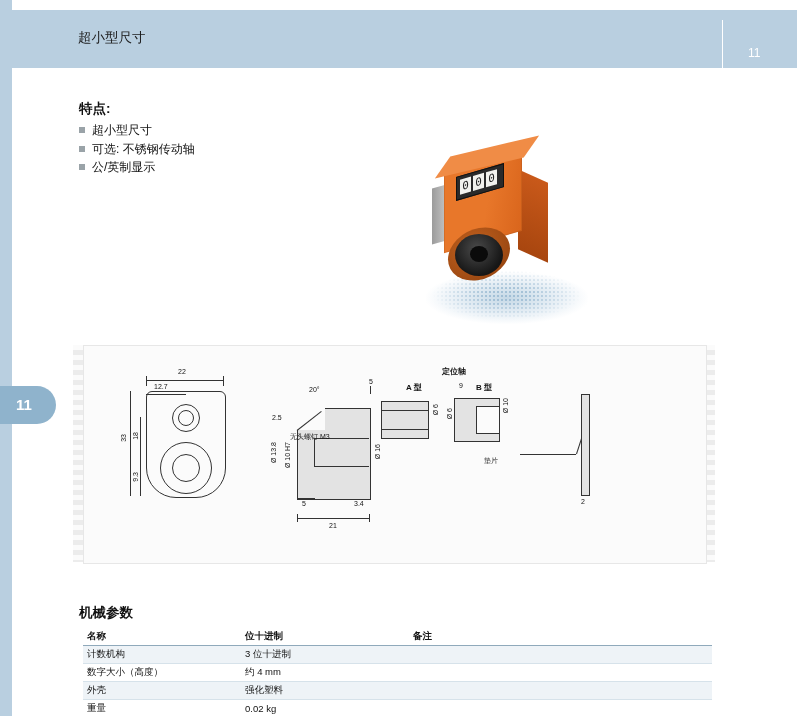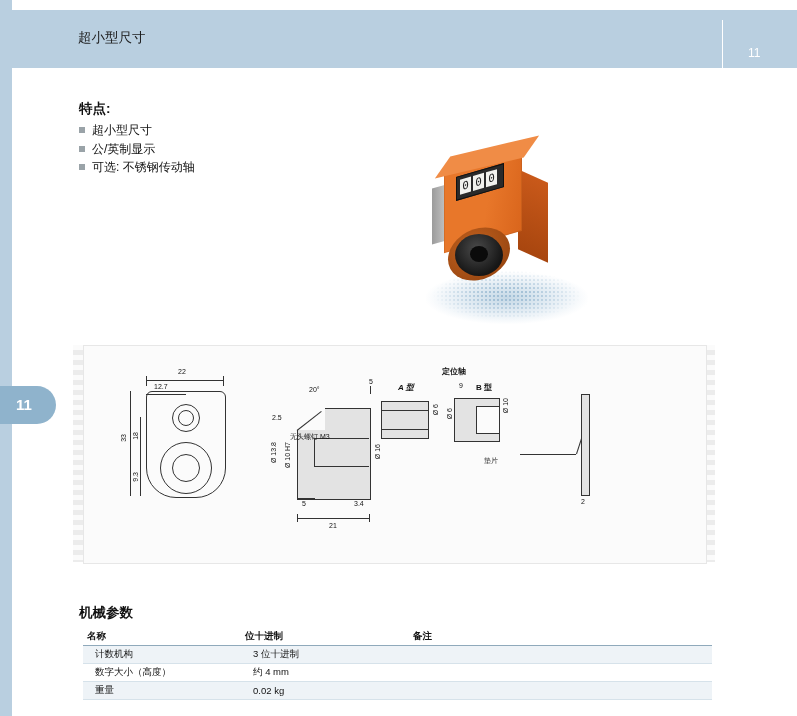--- a/index.html
+++ b/index.html
@@ -141,21 +141,21 @@
   }
   table.params{
     position:absolute;left:83px;top:628px;width:629px;border-collapse:collapse;
     font-size:9.5px;
   }
   table.params th{
     text-align:left;font-weight:bold;font-size:9.5px;padding:2px 4px;
     border-bottom:1px solid #8fa9bb;color:#111;
   }
   table.params td{
-    padding:2px 12px;border-bottom:1px solid #d6e2ea;color:#111;
+    padding:2px 4px;border-bottom:1px solid #d6e2ea;color:#111;
   }
   table.params tr:nth-child(odd) td{background:#eef3f7;}
   .col1{width:150px;}
   .col2{width:160px;}
   .col3{width:auto;}
 </style>
 </head>
 <body>
 
 <div class="page-edge"></div>
@@ -169,25 +169,25 @@
 </div>
 
 <div class="features-title">特点:</div>
 <div class="feature-list">
   <div class="feature-row">
     <span class="bullet"></span>
     <span class="feature-text">超小型尺寸</span>
   </div>
   <div class="feature-row">
     <span class="bullet"></span>
-    <span class="feature-text">公/英制显示</span>
+    <span class="feature-text">可选: 不锈钢传动轴</span>
   </div>
   <div class="feature-row">
     <span class="bullet"></span>
-    <span class="feature-text">可选: 不锈钢传动轴</span>
+    <span class="feature-text">公/英制显示</span>
   </div>
 </div>
 
 <div class="photo">
   <div class="shadow"></div>
   <div class="dither"></div>
   <div class="bracket"></div>
   <div class="body-side"></div>
   <div class="body-main"></div>
   <div class="body-top"></div>
@@ -250,21 +250,21 @@
   <div class="dl" style="left:213px;top:172px;width:72px;height:1px;"></div>
   <div class="dtxt" style="left:245px;top:176px;">21</div>
 
   <div class="dl" style="left:213px;top:152px;width:18px;height:1px;"></div>
   <div class="dtxt" style="left:218px;top:154px;">5</div>
   <div class="dtxt" style="left:270px;top:154px;">3.4</div>
 
   <div class="dl" style="left:286px;top:40px;width:1px;height:8px;"></div>
   <div class="dtxt" style="left:285px;top:32px;">5</div>
 
-  <div class="dtxt b" style="left:314px;top:36px;font-style:italic;">A 型</div>
+  <div class="dtxt b" style="left:322px;top:36px;">A 型</div>
   <div class="shape fillgrey" style="left:297px;top:55px;width:46px;height:36px;"></div>
   <div class="shape" style="left:297px;top:64px;width:46px;height:18px;"></div>
   <div class="dtxt vert" style="left:348px;top:58px;">Ø 6</div>
   <div class="dtxt vert" style="left:362px;top:62px;">Ø 6</div>
 
   <div class="dtxt b" style="left:392px;top:36px;">B 型</div>
   <div class="dtxt" style="left:375px;top:36px;">9</div>
   <div class="dtxt b" style="left:358px;top:20px;">定位轴</div>
   <div class="shape fillgrey" style="left:370px;top:52px;width:44px;height:42px;"></div>
   <div class="shape" style="left:392px;top:60px;width:22px;height:26px;background:#fbfbfb;"></div>
@@ -292,19 +292,24 @@
       <td>计数机构</td>
       <td>3 位十进制</td>
       <td></td>
     </tr>
     <tr>
       <td>数字大小（高度）</td>
       <td>约 4 mm</td>
       <td></td>
     </tr>
     <tr>
+      <td>外壳</td>
+      <td>强化塑料</td>
+      <td></td>
+    </tr>
+    <tr>
       <td>重量</td>
       <td>0.02 kg</td>
       <td></td>
     </tr>
 
   </tbody>
 </table>
 
 </body></html>

